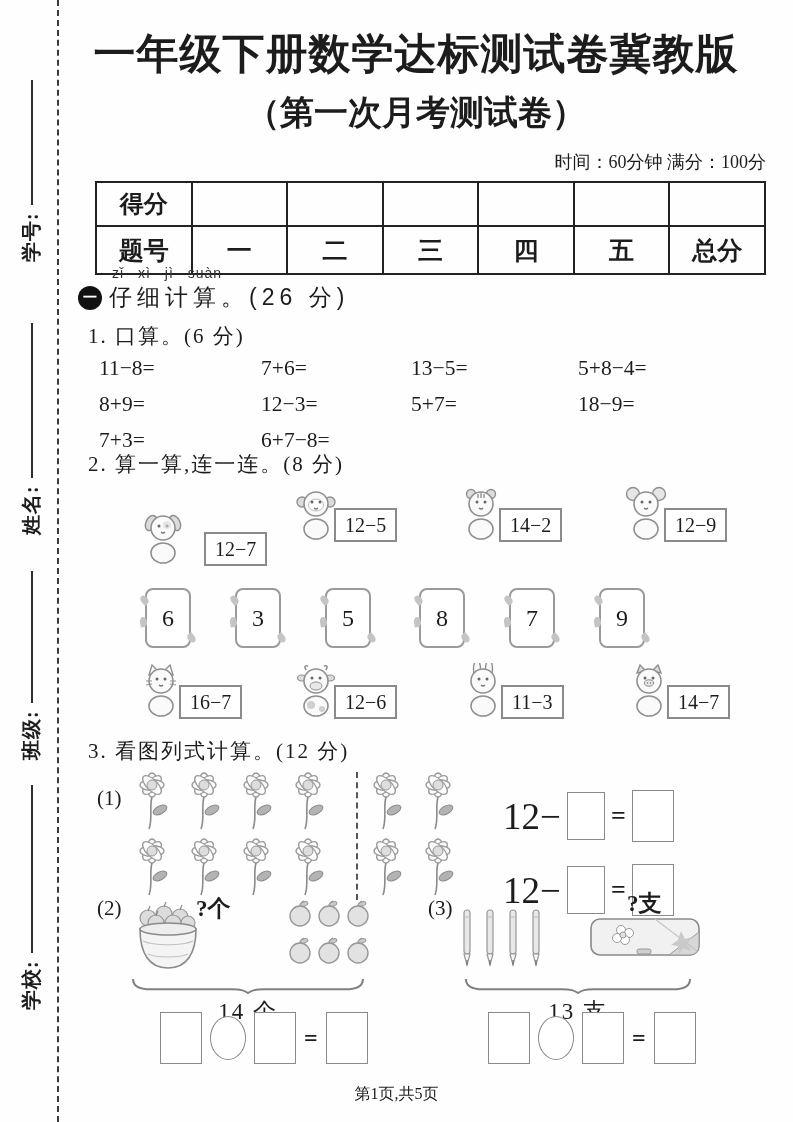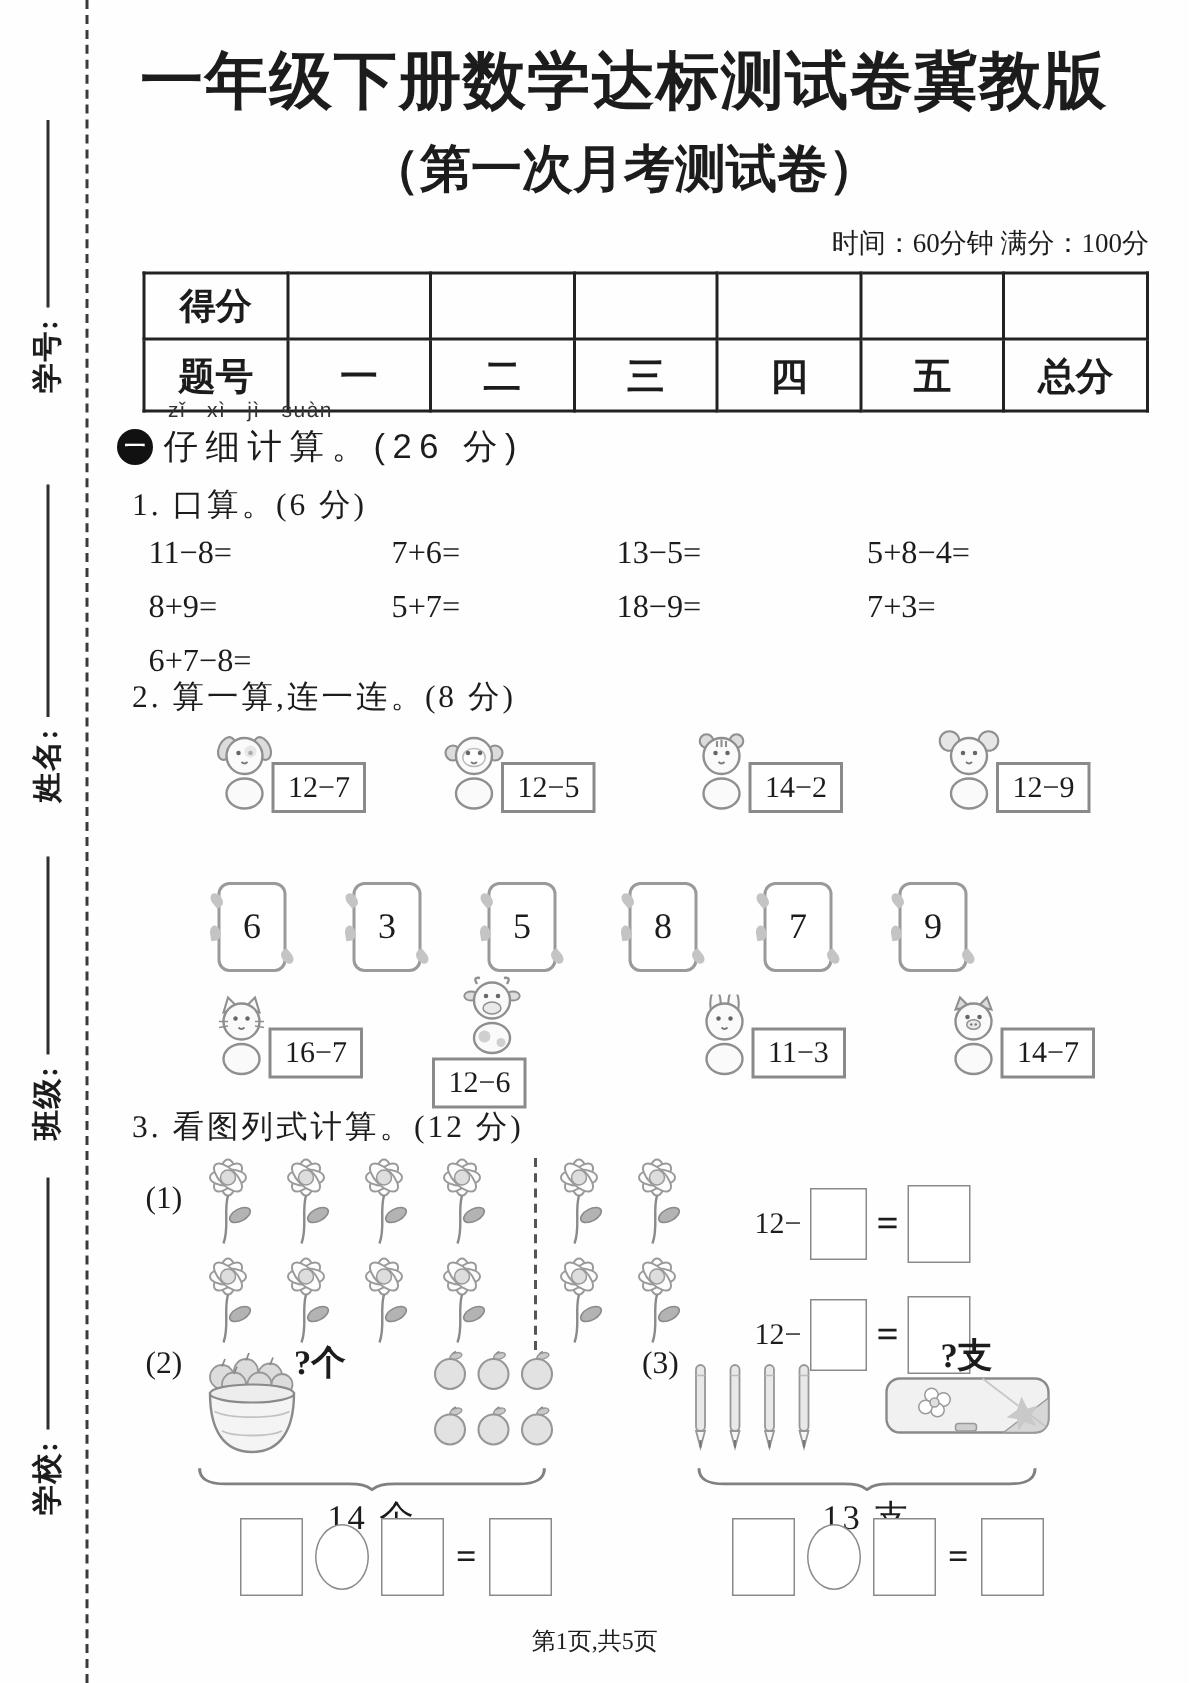--- a/index.html
+++ b/index.html
@@ -47,21 +47,21 @@
   .num-card .l1{left:-6px;top:5px;transform:rotate(-40deg);}
   .num-card .l2{left:-7px;top:27px;transform:rotate(-10deg);}
   .num-card .r1{right:-6px;bottom:3px;transform:rotate(140deg);}
   
   .part-label{position:absolute;font-size:21px;}
   .flower-rows{position:absolute;left:126px;top:766px;}
   .flower-row{display:flex;margin-bottom:0px;}
   .flower-row .gap{width:26px;}
   .flower-divider{position:absolute;left:356px;top:772px;height:128px;border-left:2px dashed #555;}
   .eq{position:absolute;display:flex;align-items:center;gap:6px;}
-  .eq .prefix{font-size:20px;}
+  .eq .prefix{font-size:37px;}
   .eq .eqs{font-size:26px;font-weight:600;}
   .abox{display:inline-block;width:36px;height:46px;border:1.7px solid #8a8a8a;background:#fff;}
   .abox.big{width:40px;height:50px;}
   .apples{position:absolute;left:287px;top:899px;display:grid;grid-template-columns:repeat(3,29px);
           row-gap:9px;}
   .pencils{position:absolute;left:460px;top:906px;display:flex;gap:9px;}
   .brace{position:absolute;height:17px;}
   .total-label{position:absolute;text-align:center;font-size:23px;letter-spacing:2px;}
   .qcount{position:absolute;font-size:23px;font-weight:600;}
   .answer-eq{position:absolute;display:flex;align-items:center;gap:8px;}
@@ -135,29 +135,30 @@
     <span class="sec1-title">仔细计算。(26 分)</span>
   </div>
 
   <div class="q-label" style="left:88px;top:322px">1. 口算。(6 分)</div>
   <div class="ops-grid" id="ops-grid">
       <span>11−8=</span>
       <span>7+6=</span>
       <span>13−5=</span>
       <span>5+8−4=</span>
       <span>8+9=</span>
+      <span>12−3=</span>
       <span>5+7=</span>
       <span>18−9=</span>
       <span>7+3=</span>
       <span>6+7−8=</span>
     </div>
 
   <div class="q-label" style="left:88px;top:450px">2. 算一算,连一连。(8 分)</div>
   <div id="animals-top">
-      <div class="animal-group" style="left: 140px; top: 486px;">
+      <div class="animal-group" style="left: 140px; top: 510px; gap: 23px;">
         <span>
           <svg width="46" height="56" viewBox="0 0 46 56">
             <ellipse cx="11" cy="13" rx="5" ry="8" fill="#dcdcdc" stroke="#8f8f8f" stroke-width="1.4" transform="rotate(25 11 13)"></ellipse>
             <ellipse cx="35" cy="13" rx="5" ry="8" fill="#dcdcdc" stroke="#8f8f8f" stroke-width="1.4" transform="rotate(-25 35 13)"></ellipse>
             <ellipse cx="23" cy="43" rx="12" ry="10" fill="#fafafa" stroke="#8f8f8f" stroke-width="1.6"></ellipse>
             <circle cx="23" cy="18" r="12" fill="#fafafa" stroke="#8f8f8f" stroke-width="1.6"></circle>
             <circle cx="19" cy="16" r="1.5" fill="#666"></circle>
             <circle cx="27" cy="16" r="1.5" fill="#666"></circle>
             <path d="M21,22 Q23,24 25,22" stroke="#777" stroke-width="1.2" fill="none"></path>
             <circle cx="27" cy="15" r="4" fill="#d8d8d8" opacity="0.6"></circle>
@@ -257,21 +258,21 @@
             <ellipse cx="23" cy="43" rx="12" ry="10" fill="#fafafa" stroke="#8f8f8f" stroke-width="1.6"></ellipse>
             <circle cx="23" cy="18" r="12" fill="#fafafa" stroke="#8f8f8f" stroke-width="1.6"></circle>
             <path d="M8,18 L14,18 M8,22 L14,21 M32,18 L38,18 M32,21 L38,22" stroke="#8f8f8f" stroke-width="1"></path>
             <circle cx="19" cy="16" r="1.5" fill="#666"></circle>
             <circle cx="27" cy="16" r="1.5" fill="#666"></circle>
             <path d="M21,22 Q23,24 25,22" stroke="#777" stroke-width="1.2" fill="none"></path>
           </svg>
         </span>
         <span class="expr-box">16−7</span>
       </div>
-      <div class="animal-group" style="left: 293px; top: 649px; flex-direction: column;">
+      <div class="animal-group" style="left: 293px; top: 663px;">
         <span>
           <svg width="46" height="56" viewBox="0 0 46 56">
             <path d="M13,7 Q10,2 15,3 M33,7 Q36,2 31,3" stroke="#8f8f8f" stroke-width="1.6" fill="none"></path>
             <ellipse cx="9" cy="15" rx="4.5" ry="3" fill="#dcdcdc" stroke="#8f8f8f" stroke-width="1.2"></ellipse>
             <ellipse cx="37" cy="15" rx="4.5" ry="3" fill="#dcdcdc" stroke="#8f8f8f" stroke-width="1.2"></ellipse>
             <ellipse cx="23" cy="43" rx="12" ry="10" fill="#fafafa" stroke="#8f8f8f" stroke-width="1.6"></ellipse>
             <circle cx="23" cy="18" r="12" fill="#fafafa" stroke="#8f8f8f" stroke-width="1.6"></circle>
             <ellipse cx="23" cy="23" rx="6" ry="4" fill="#e9e9e9" stroke="#8f8f8f" stroke-width="1"></ellipse>
             <circle cx="18" cy="42" r="4" fill="#cfcfcf"></circle>
             <circle cx="29" cy="46" r="3" fill="#cfcfcf"></circle>

